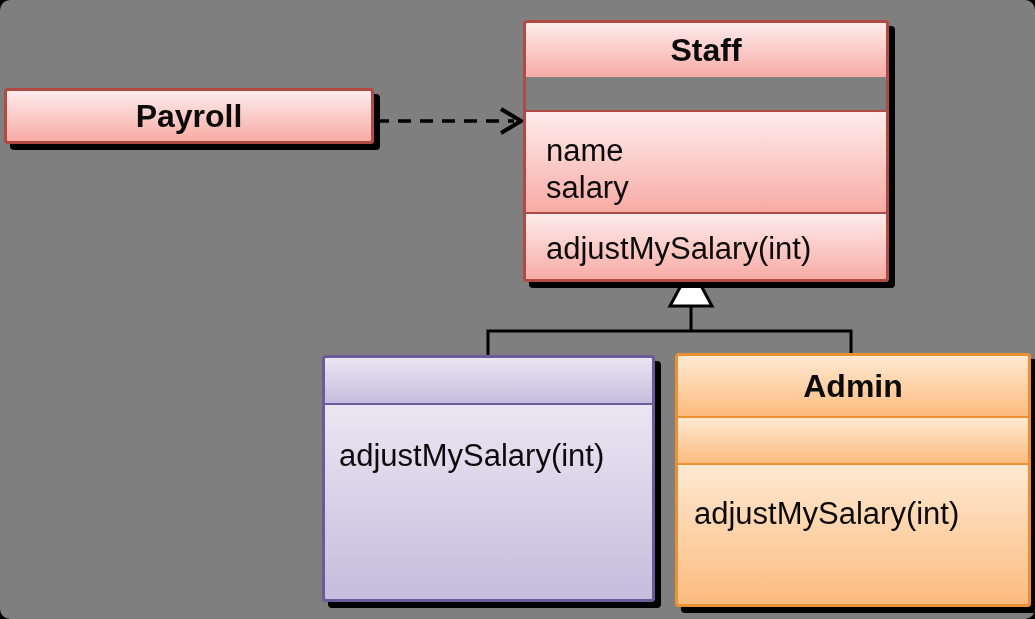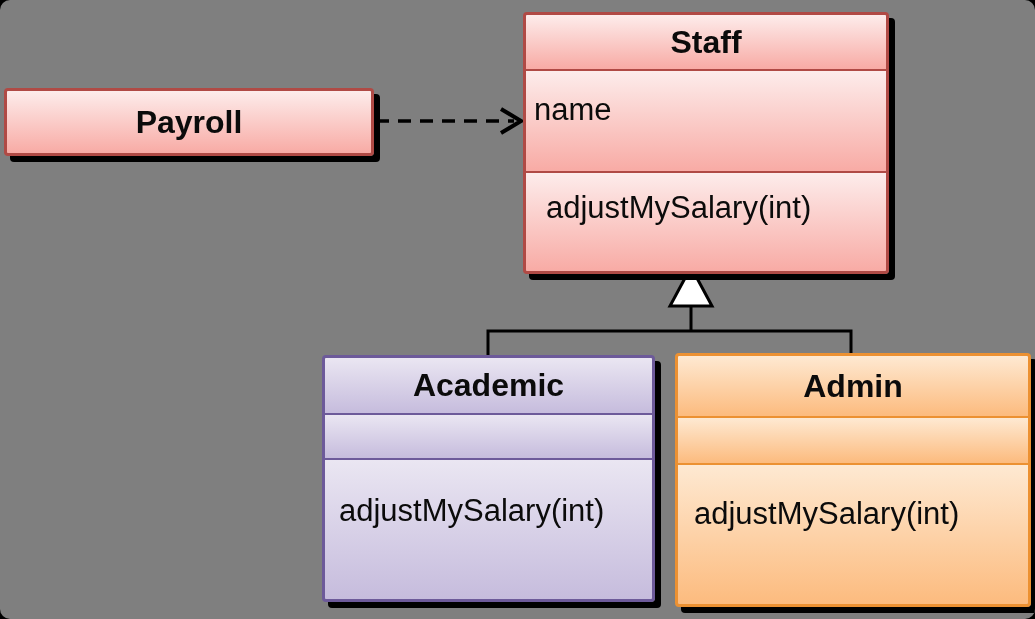--- a/index.html
+++ b/index.html
@@ -70,30 +70,30 @@
   }
   .orange .sec {
     background: linear-gradient(to bottom, #fee9d2 0%, #fcbb7e 100%);
     border-top: 2px solid #ec9132;
   }
   .orange .sec:first-child { border-top: none; }
 
   
   .payroll {
     left: 4px; top: 88px;
-    width: 370px; height: 68px;
+    width: 370px; height: 56px;
   }
   .payroll .hdr { flex: 1; }
 
   .staff {
-    left: 523px; top: 12px;
+    left: 523px; top: 20px;
     width: 366px; height: 262px;
   }
   .staff .hdr   { height: 54px; }
-  .staff .attrs { height: 102px; padding: 20px 0 0 8px; line-height: 37px; }
+  .staff .attrs { height: 102px; padding: 20px 0 0 20px; line-height: 37px; margin-top: 33px; }
   .staff .meths { flex: 1; padding: 10px 0 0 20px; line-height: 50px; }
 
   .academic {
     left: 322px; top: 355px;
     width: 333px; height: 247px;
   }
   .academic .hdr   { height: 55px; }
   .academic .attrs { height: 45px; }
   .academic .meths { flex: 1; padding: 30px 0 0 14px; line-height: 42px; }
 
@@ -120,28 +120,28 @@
   </svg>
 
   <div class="cls pink payroll">
     <div class="sec hdr">Payroll</div>
   </div>
 
   <div class="cls pink staff">
     <div class="sec hdr">Staff</div>
     <div class="sec attrs body-text">
       <div>name</div>
+      <div>salary</div>
     </div>
     <div class="sec meths body-text">
       <div>adjustMySalary(int)</div>
     </div>
   </div>
 
   <div class="cls purple academic">
-    <div class="sec hdr">Academic</div>
     <div class="sec attrs"></div>
     <div class="sec meths body-text">
       <div>adjustMySalary(int)</div>
     </div>
   </div>
 
   <div class="cls orange admin">
     <div class="sec hdr">Admin</div>
     <div class="sec attrs"></div>
     <div class="sec meths body-text">

